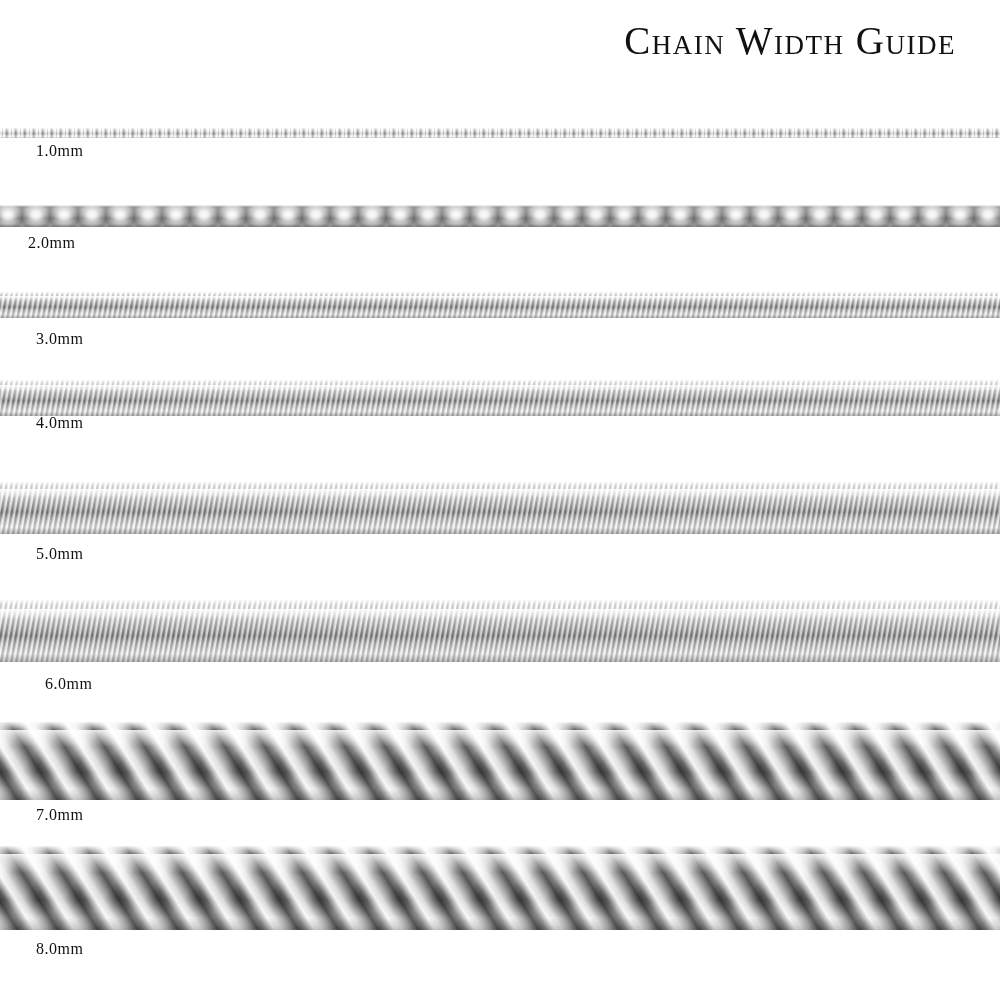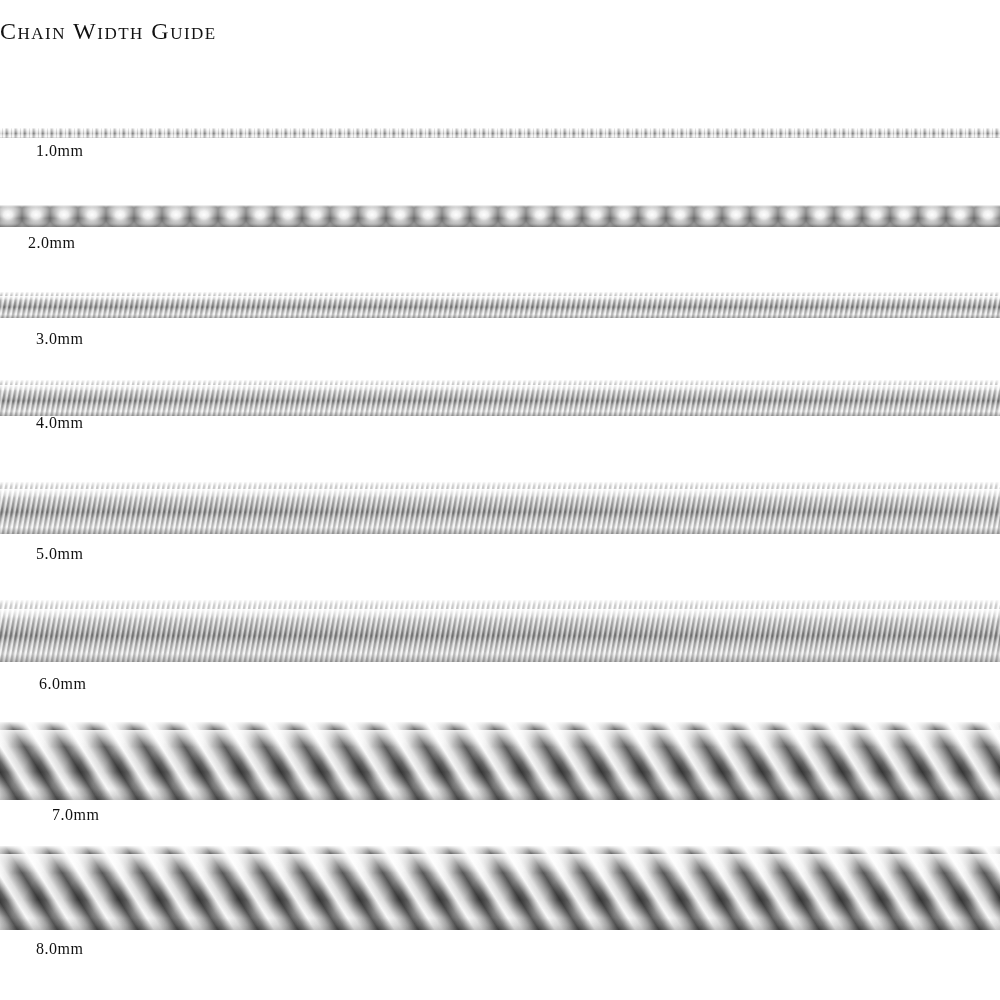--- a/index.html
+++ b/index.html
@@ -20,23 +20,23 @@
     position: relative;
     width: 1000px;
     height: 1000px;
   }
 
   .title {
     position: absolute;
     top: 18px;
     left: 0;
     width: 956px;
-    text-align: left;
+    text-align: right;
     font-family: "Liberation Serif", serif;
-    font-size: 24px;
+    font-size: 39px;
     letter-spacing: 1.5px;
     font-variant: small-caps;
     color: #111111;
     white-space: nowrap;
   }
 
   .chain-row {
     position: absolute;
     left: 0;
     width: 1000px;
@@ -280,34 +280,34 @@
   <div class="chain-row">
     <div class="chain-strip type-snake" style="top:600px; height:62px;">
       <div class="strip-inner">
         <div class="sheen"></div>
         <div class="links"></div>
         <div class="hilite"></div>
         <div class="edge-top"></div>
         <div class="edge-shadow"></div>
       </div>
     </div>
-    <div class="chain-label" style="top:675px; left:39px;">6.0mm</div>
+    <div class="chain-label" style="top:675px; left:45px;">6.0mm</div>
   </div>
 
   <div class="chain-row">
     <div class="chain-strip type-rope" style="top:722px; height:78px;">
       <div class="strip-inner">
         <div class="sheen"></div>
         <div class="links"></div>
         <div class="hilite"></div>
         <div class="edge-top"></div>
         <div class="edge-shadow"></div>
       </div>
     </div>
-    <div class="chain-label" style="top:806px; left:36px;margin-left:16px;">7.0mm</div>
+    <div class="chain-label" style="top:806px; left:36px;">7.0mm</div>
   </div>
 
   <div class="chain-row">
     <div class="chain-strip type-rope" style="top:846px; height:84px;">
       <div class="strip-inner">
         <div class="sheen"></div>
         <div class="links"></div>
         <div class="hilite"></div>
         <div class="edge-top"></div>
         <div class="edge-shadow"></div>

